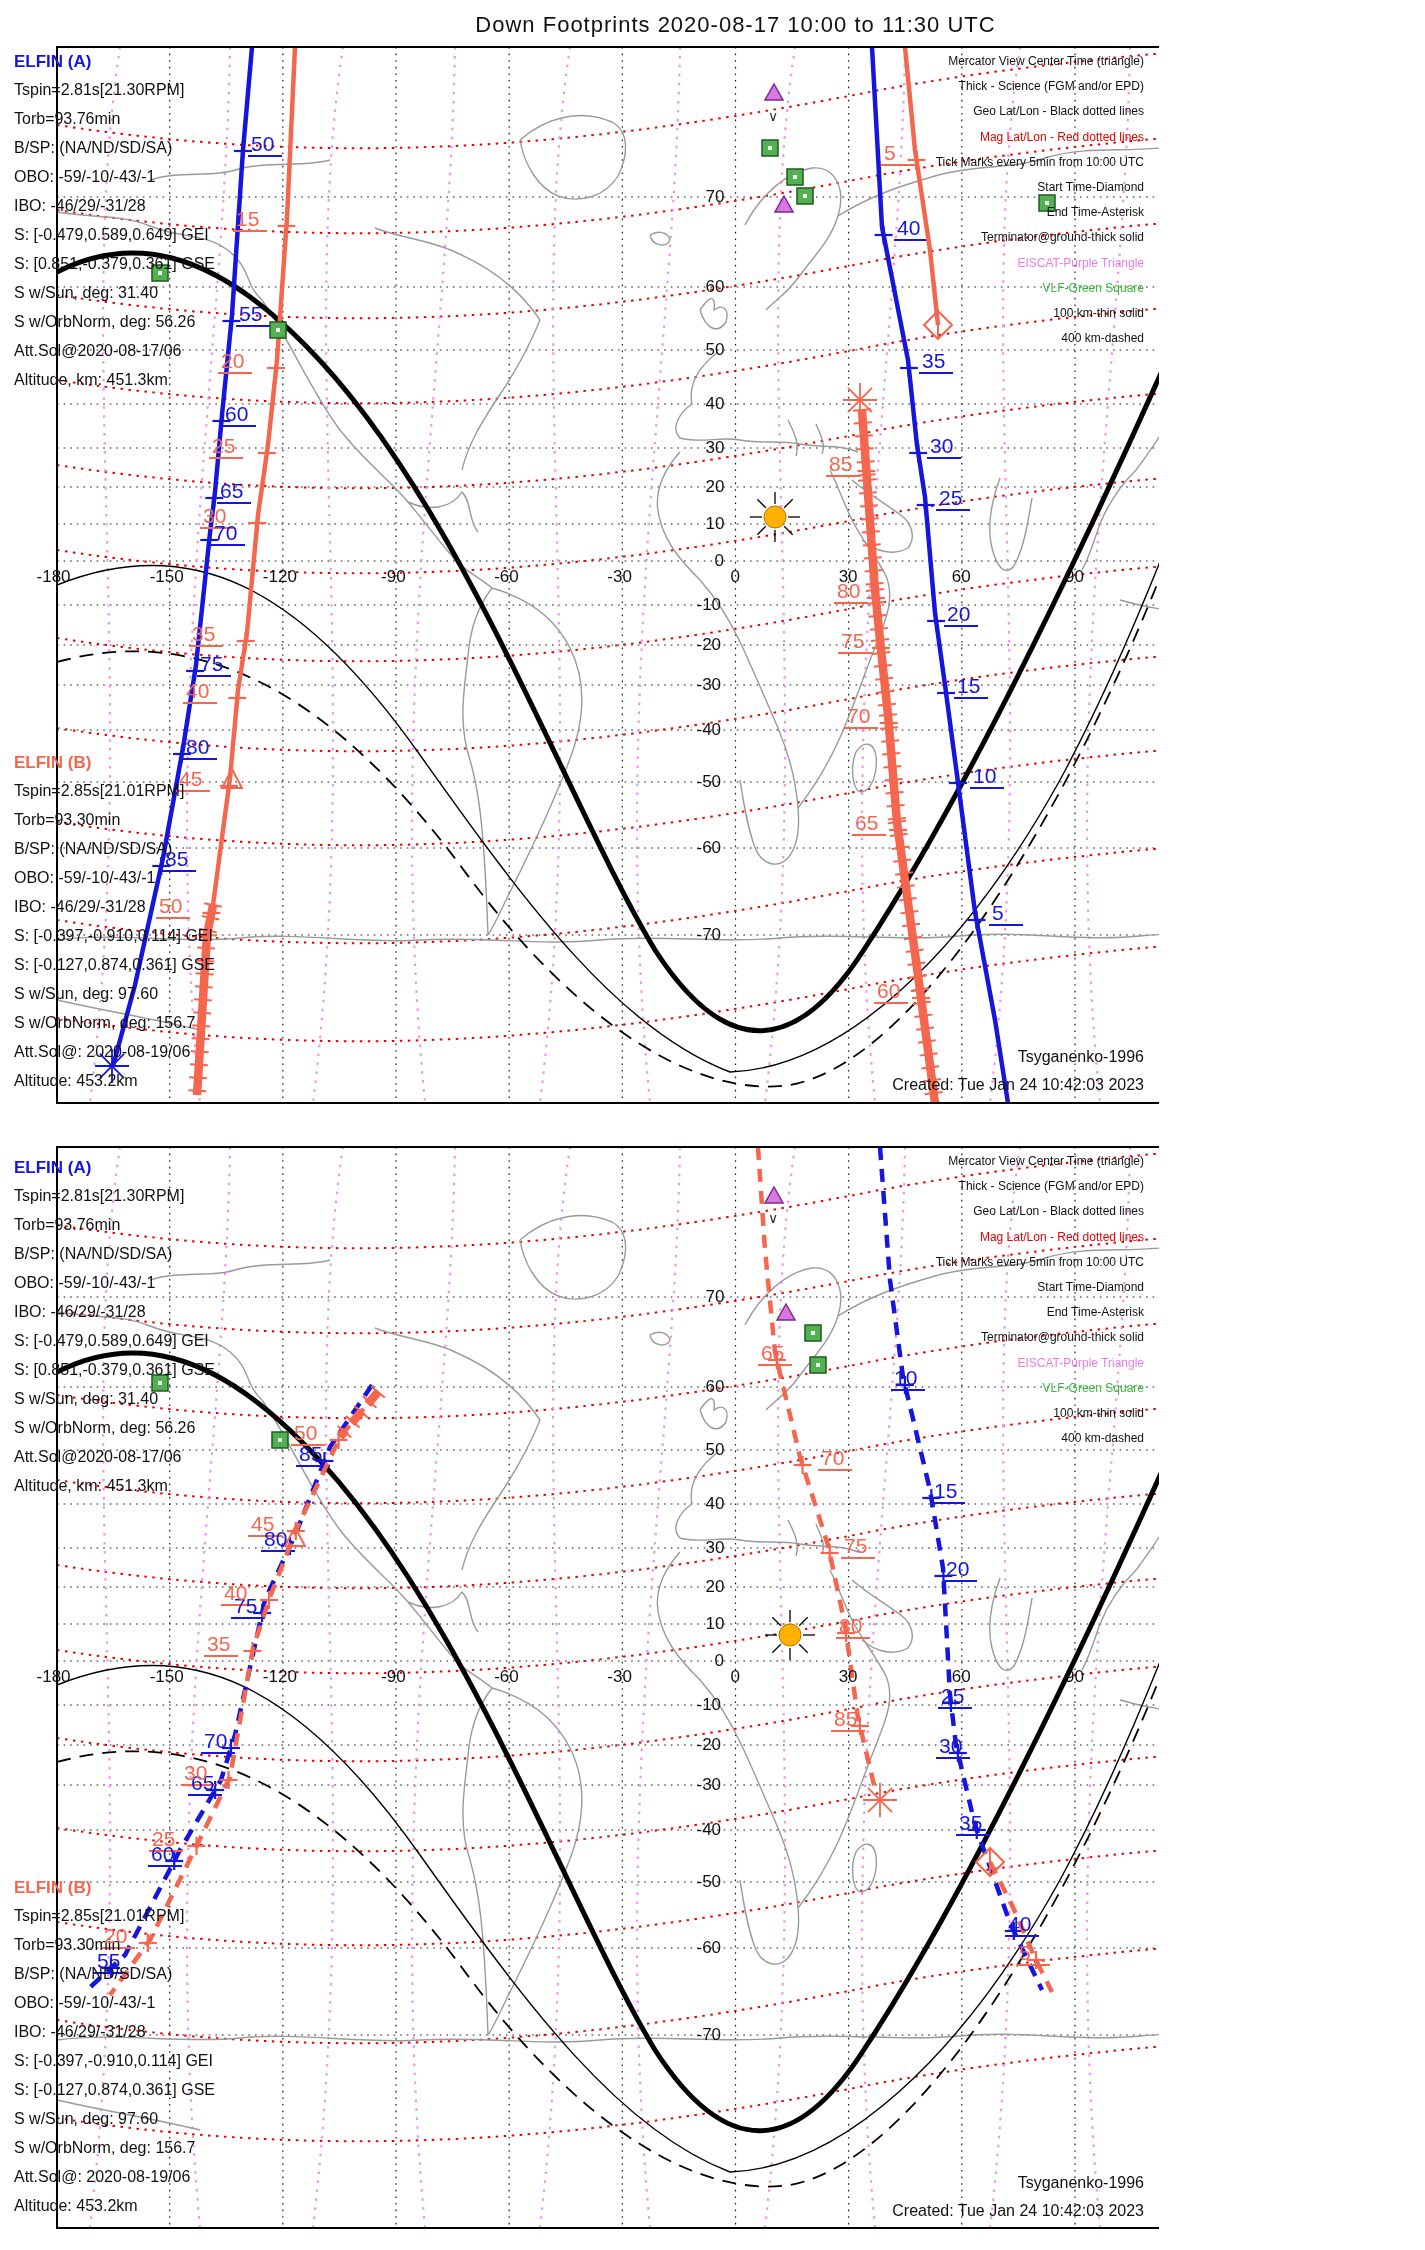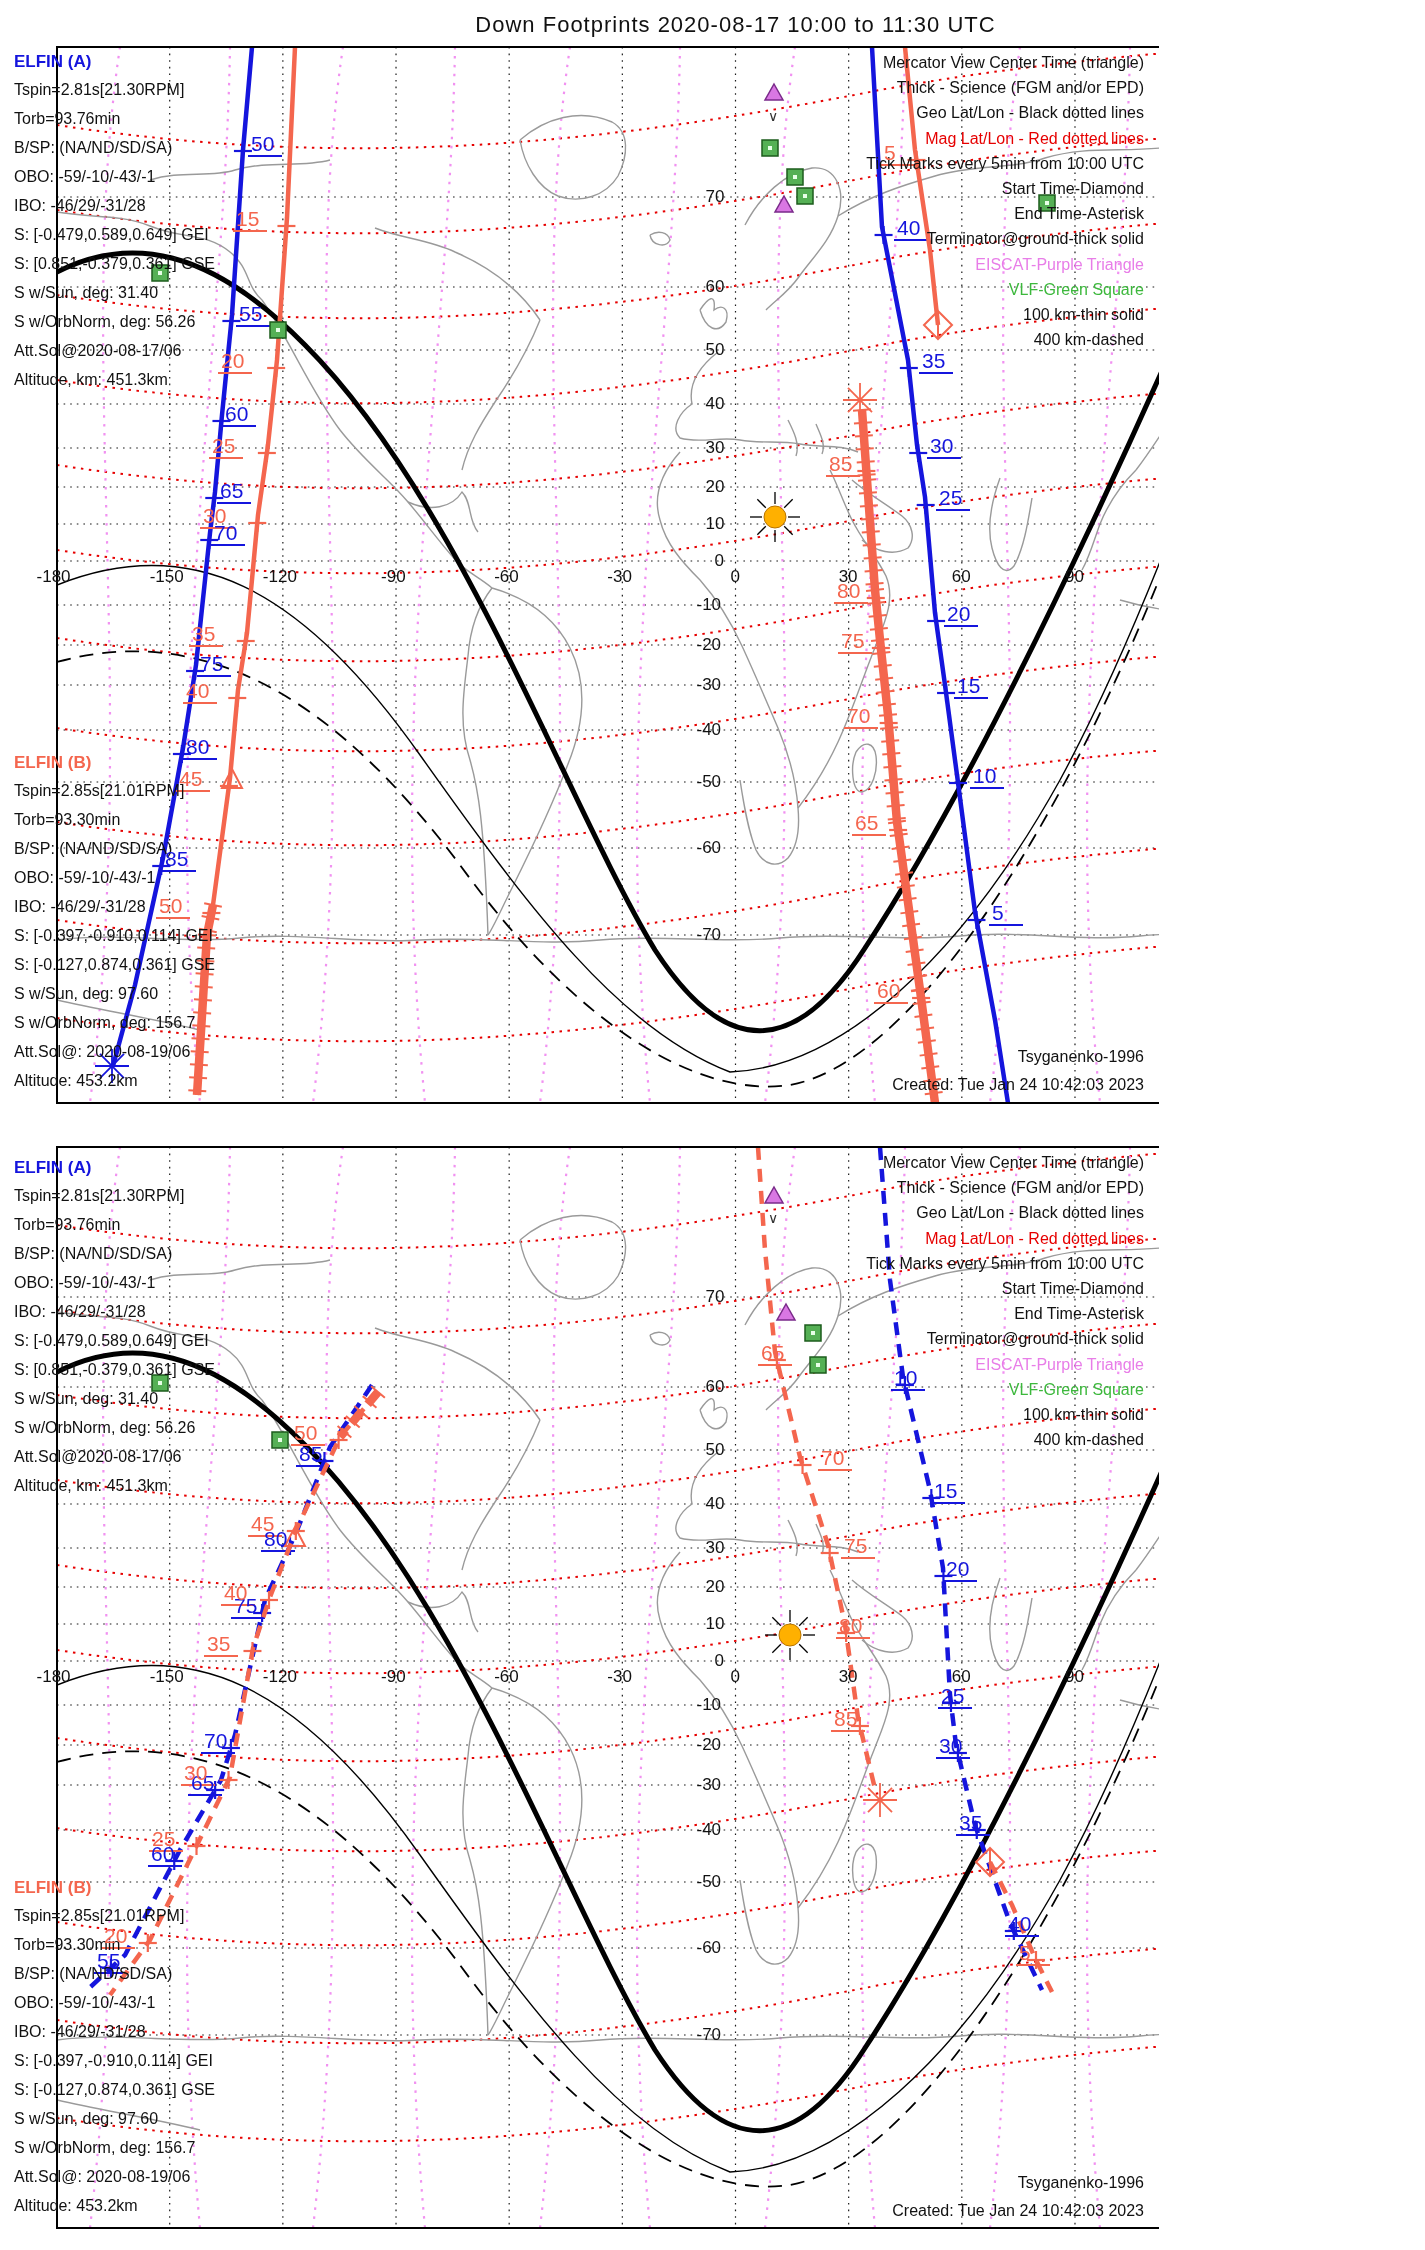--- a/index.html
+++ b/index.html
@@ -1,21 +1,21 @@
 <!DOCTYPE html>
 <html><head>
 <meta charset="utf-8">
 <style>
   html,body{margin:0;padding:0;background:#fff;}
   .page{position:relative;width:1159px;height:2250px;background:#fff;
         font-family:"Liberation Sans",sans-serif;color:#111;overflow:hidden;}
   svg.canvas{position:absolute;left:0;top:0;z-index:1;}
   .txt{position:absolute;z-index:2;white-space:nowrap;}
   .panel-title{left:57px;width:1357px;text-align:center;font-size:22px;letter-spacing:1px;color:#111;}
-  .legend-line{right:15px;text-align:left;font-size:16px;}
+  .legend-line{right:15px;text-align:left;font-size:12px;}
   .info-name{font-size:17px;font-weight:bold;}
   .info-line{font-size:16px;}
   .credit{right:15px;text-align:right;font-size:16px;color:#111;}
   .axis-label{font-size:17px;color:#111;}
   .tick-label{font-size:21px;z-index:3;}
   .arrow-glyph{font-size:14px;color:#333;z-index:3;}
 </style>
 </head>
 <body>
 

